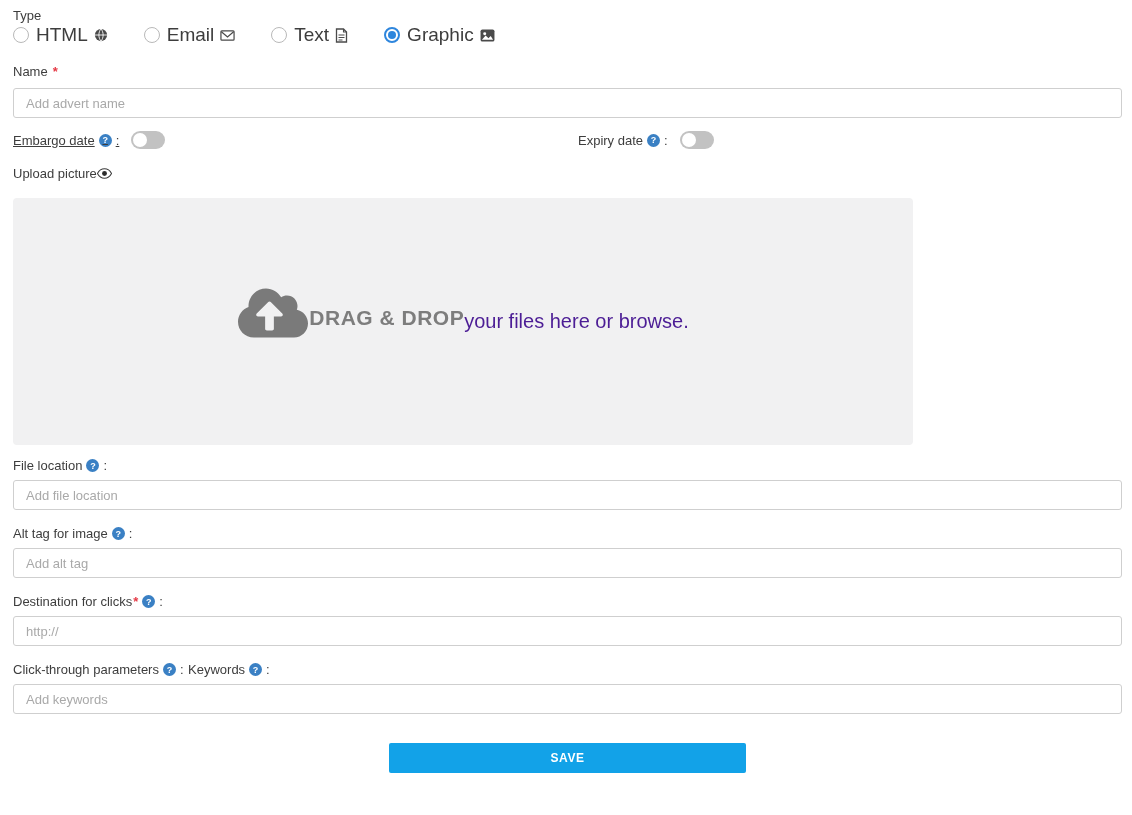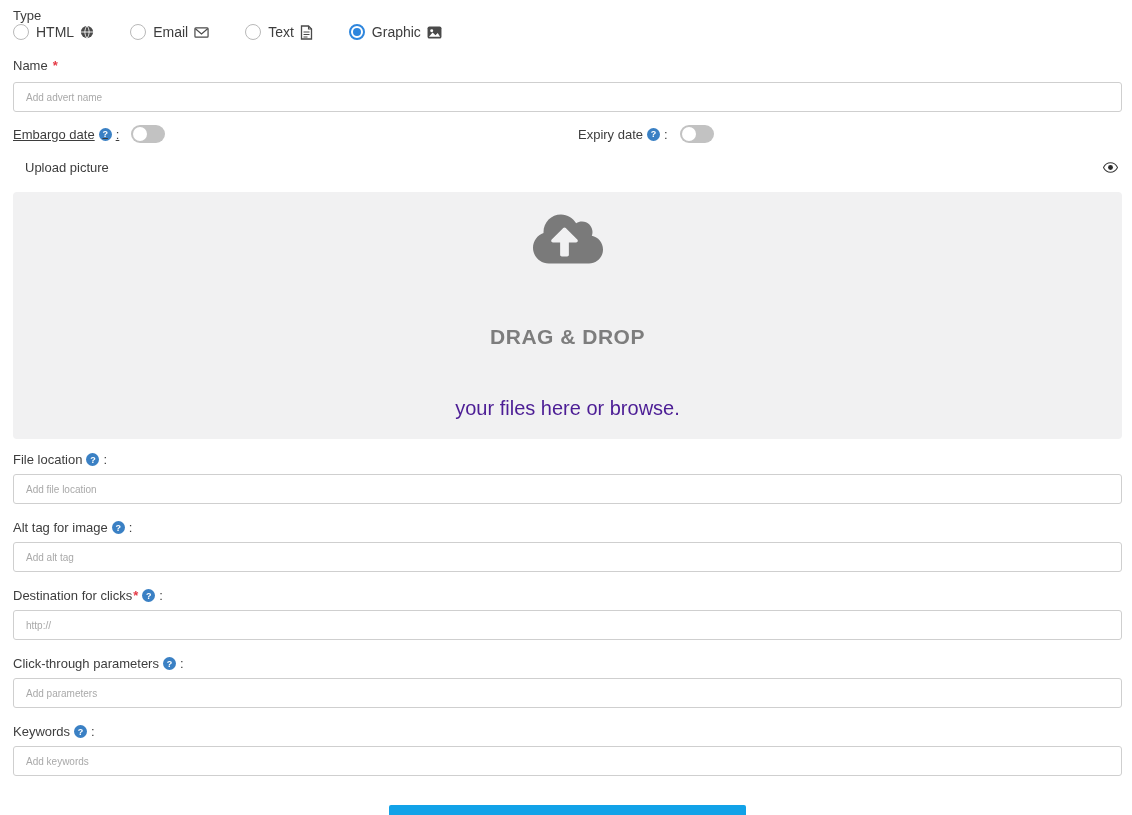--- a/index.html
+++ b/index.html
@@ -32,32 +32,32 @@
   .radio-circle {
     width: 16px; height: 16px; border-radius: 50%;
     border: 1px solid #b9b9b9; background: #fff;
     margin-right: 7px; position: relative; flex: 0 0 auto;
   }
   .radio-opt.selected .radio-circle { border: 2px solid #2e86dd; }
   .radio-opt.selected .radio-circle::after {
     content: ""; position: absolute; inset: 2px;
     border-radius: 50%; background: #2e86dd;
   }
-  .radio-opt .rlabel { font-size: 14px; color: #3d3d3d; margin-right: 6px; }
+  .radio-opt .rlabel { font-size: 19px; color: #3d3d3d; margin-right: 6px; }
   .type-icon { display: inline-flex; align-items: center; }
   .type-icon svg { display: block; }
 
   
   .field-label { margin-bottom: 7px; }
   .name-label { margin-bottom: 9px; }
   .text-input {
     width: 1109px; height: 30px;
     border: 1px solid #cfcfcf; border-radius: 3px;
     font-family: "Liberation Sans", sans-serif;
-    font-size: 10px; color: #3b82f6;
+    font-size: 13px; color: #3b82f6;
     padding: 0 12px; outline: none; background: #fff;
     display: block;
   }
   .text-input::placeholder { color: #a9a9a9; opacity: 1; }
   .mb-name { margin-bottom: 13px; }
   .mb-field { margin-bottom: 14px; }
 
   
   .toggles-row { display: flex; align-items: center; margin-bottom: 17px; }
   .toggle-group { display: flex; align-items: center; gap: 6px; }
@@ -67,32 +67,31 @@
     background: #c2c2c2; position: relative; cursor: pointer;
     margin-left: 6px; flex: 0 0 auto;
   }
   .toggle .knob {
     position: absolute; top: 2px; left: 2px;
     width: 14px; height: 14px; border-radius: 50%; background: #ffffff;
   }
 
   
   .upload-header {
-    display: flex; align-items: center; justify-content: space-between;
+    display: flex; align-items: center; justify-content: flex-start;
     margin-bottom: 17px;
-    margin-left: 12px;
   }
   .eye-btn { cursor: pointer; display: inline-flex; padding-right: 4px; }
 
   .dropzone {
-    width: 1109px; height: 247px;
+    width: 900px; height: 247px;
     background: #f1f1f2; border-radius: 4px;
-    display: flex; flex-direction: column;
+    display: flex; flex-direction: row;
     align-items: center; justify-content: center;
-    margin-bottom: 11px; cursor: pointer; gap: 40px;
+    margin-bottom: 11px; cursor: pointer;
   }
   .dropzone .cloud { margin-bottom: 14px; }
   .dz-title {
     font-size: 21px; font-weight: bold; color: #7d7d7d;
     letter-spacing: 0.5px; margin-bottom: 8px;
   }
   .dz-sub { font-size: 20px; color: #4c1d95; }
 
   
   .save-row { display: flex; justify-content: center; margin-top: 29px; }
@@ -248,21 +247,20 @@
   <input class="text-input mb-field" type="text" placeholder="http://" style="">
 
   
   <div class="lbl field-label">
     <span>Click-through parameters</span>
     <span class="help">
         <span>?</span>
       </span>
     <span class="colon">:</span>
   </div>
-  <input class="text-input mb-field" type="text" placeholder="Add parameters" style="">
 
   
   <div class="lbl field-label">
     <span>Keywords</span>
     <span class="help">
         <span>?</span>
       </span>
     <span class="colon">:</span>
   </div>
   <input class="text-input" type="text" placeholder="Add keywords" style="">

